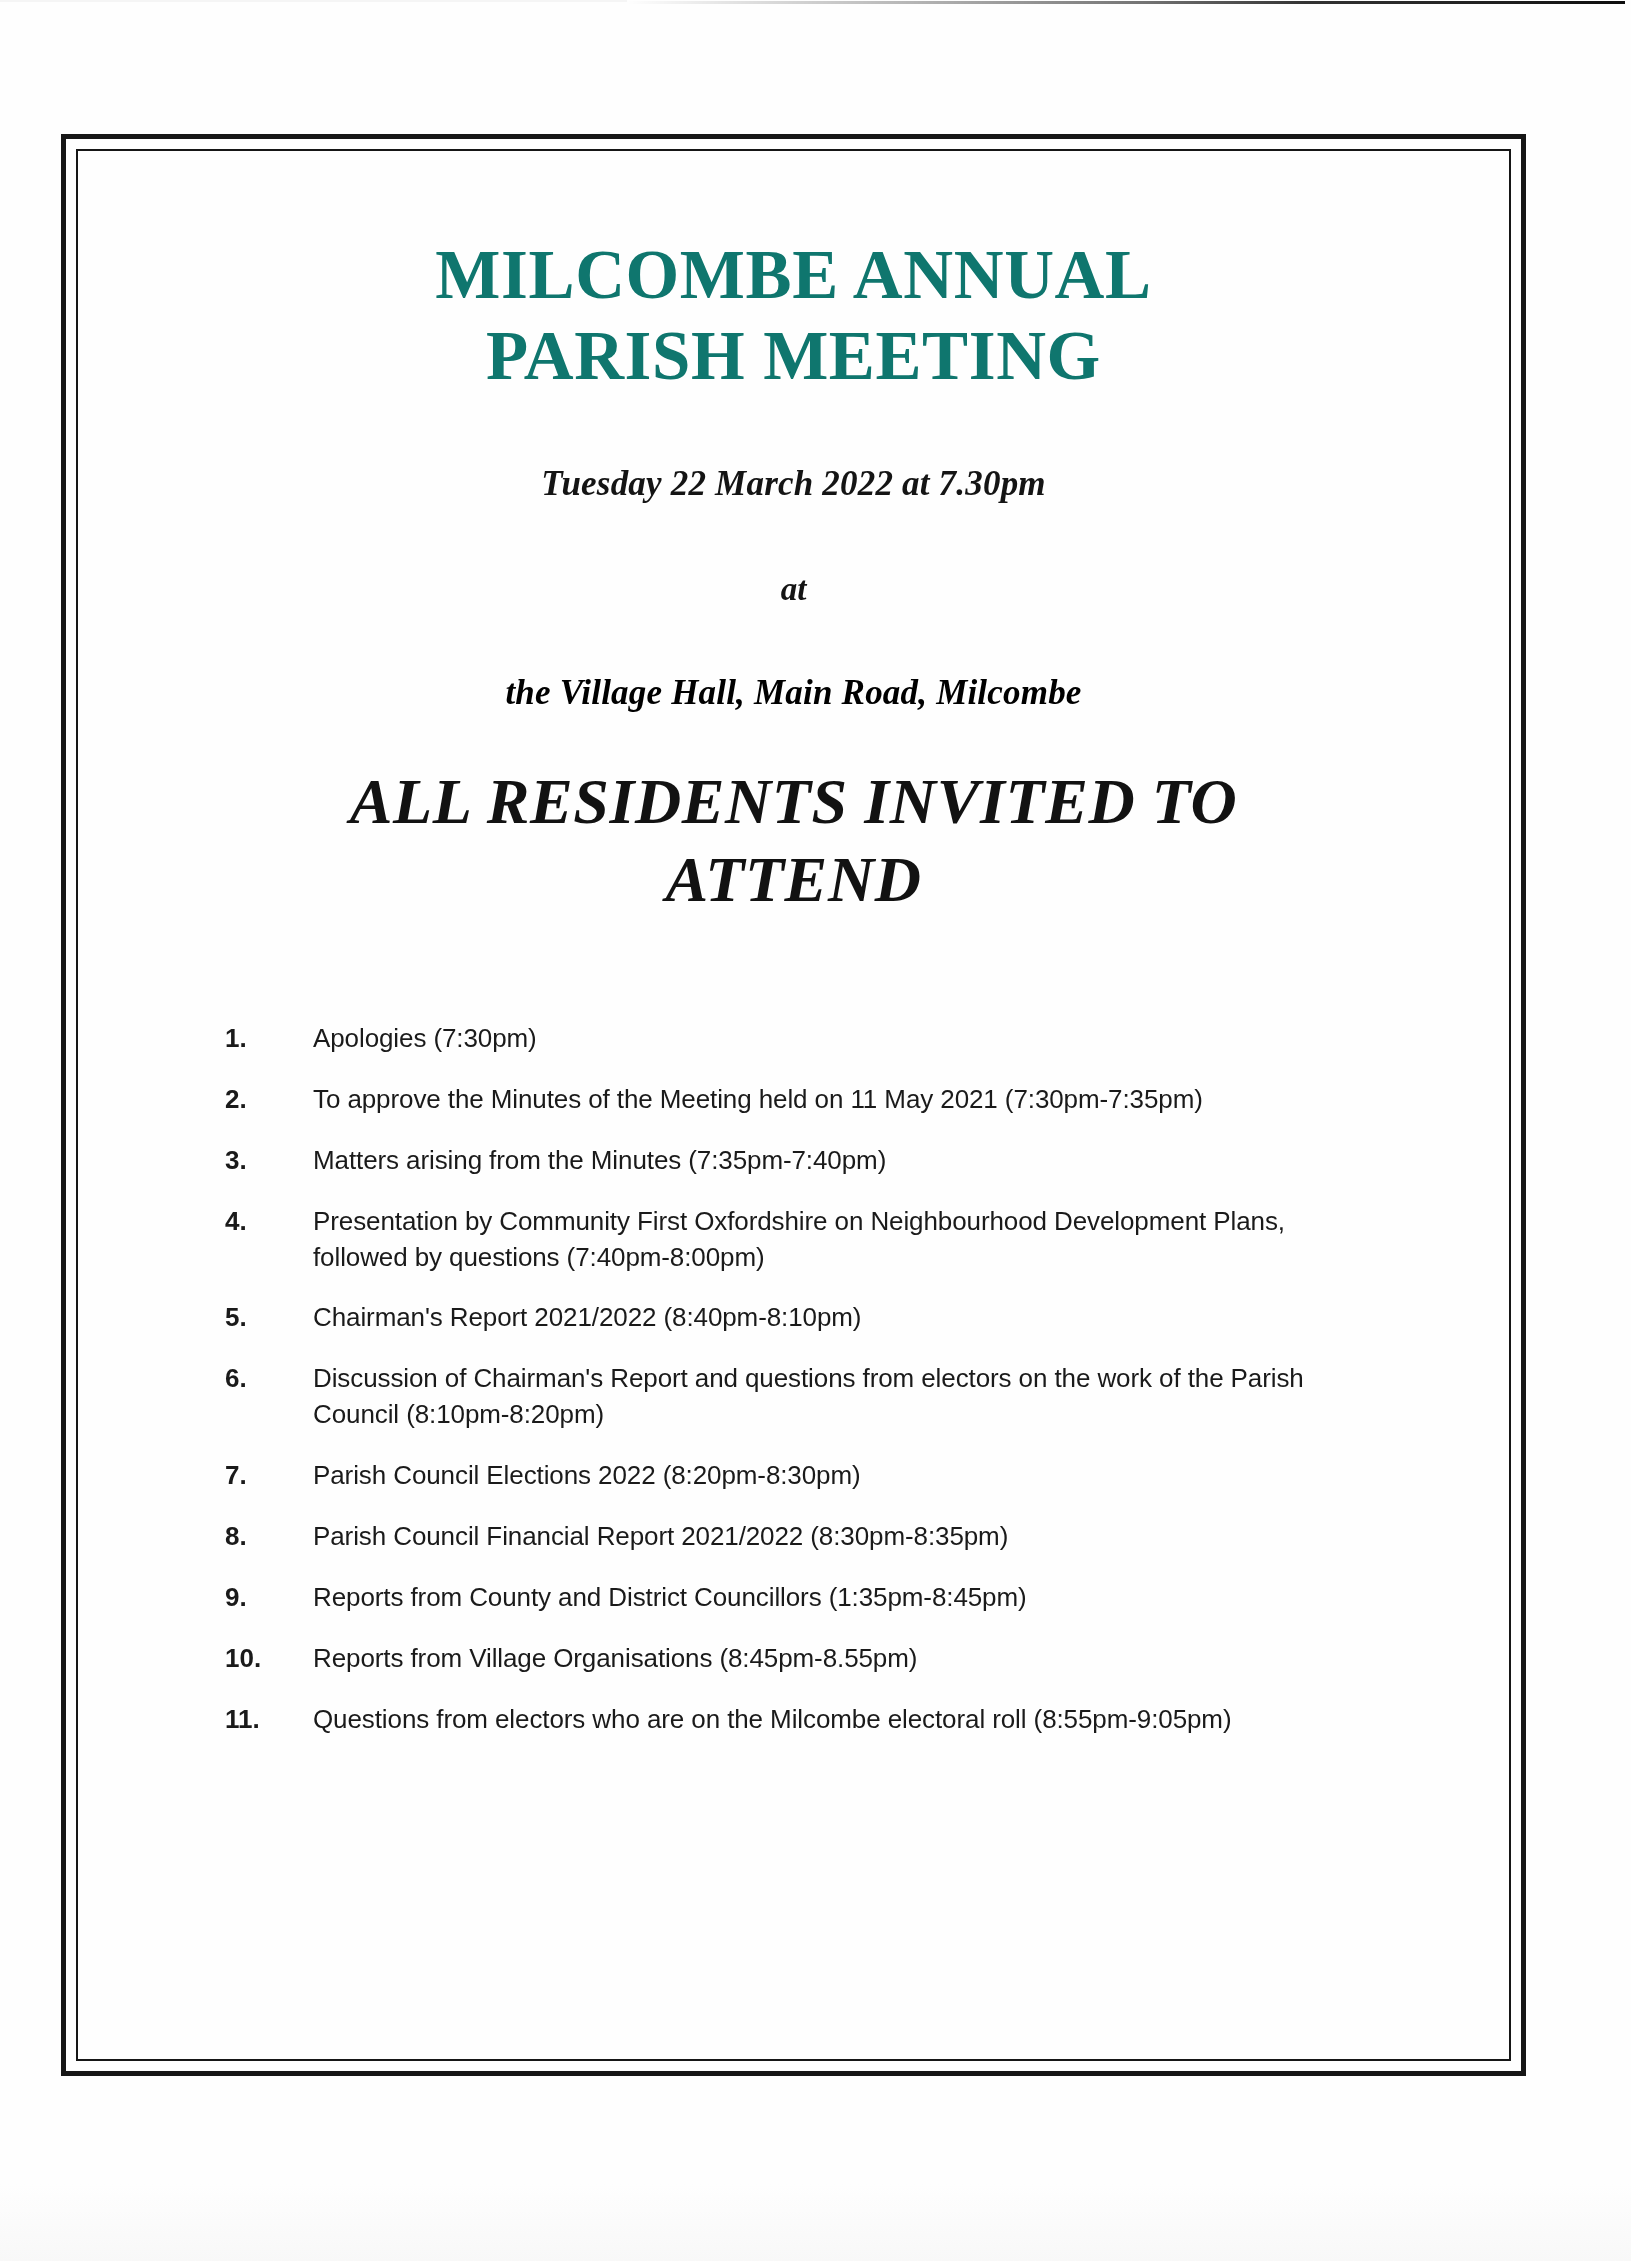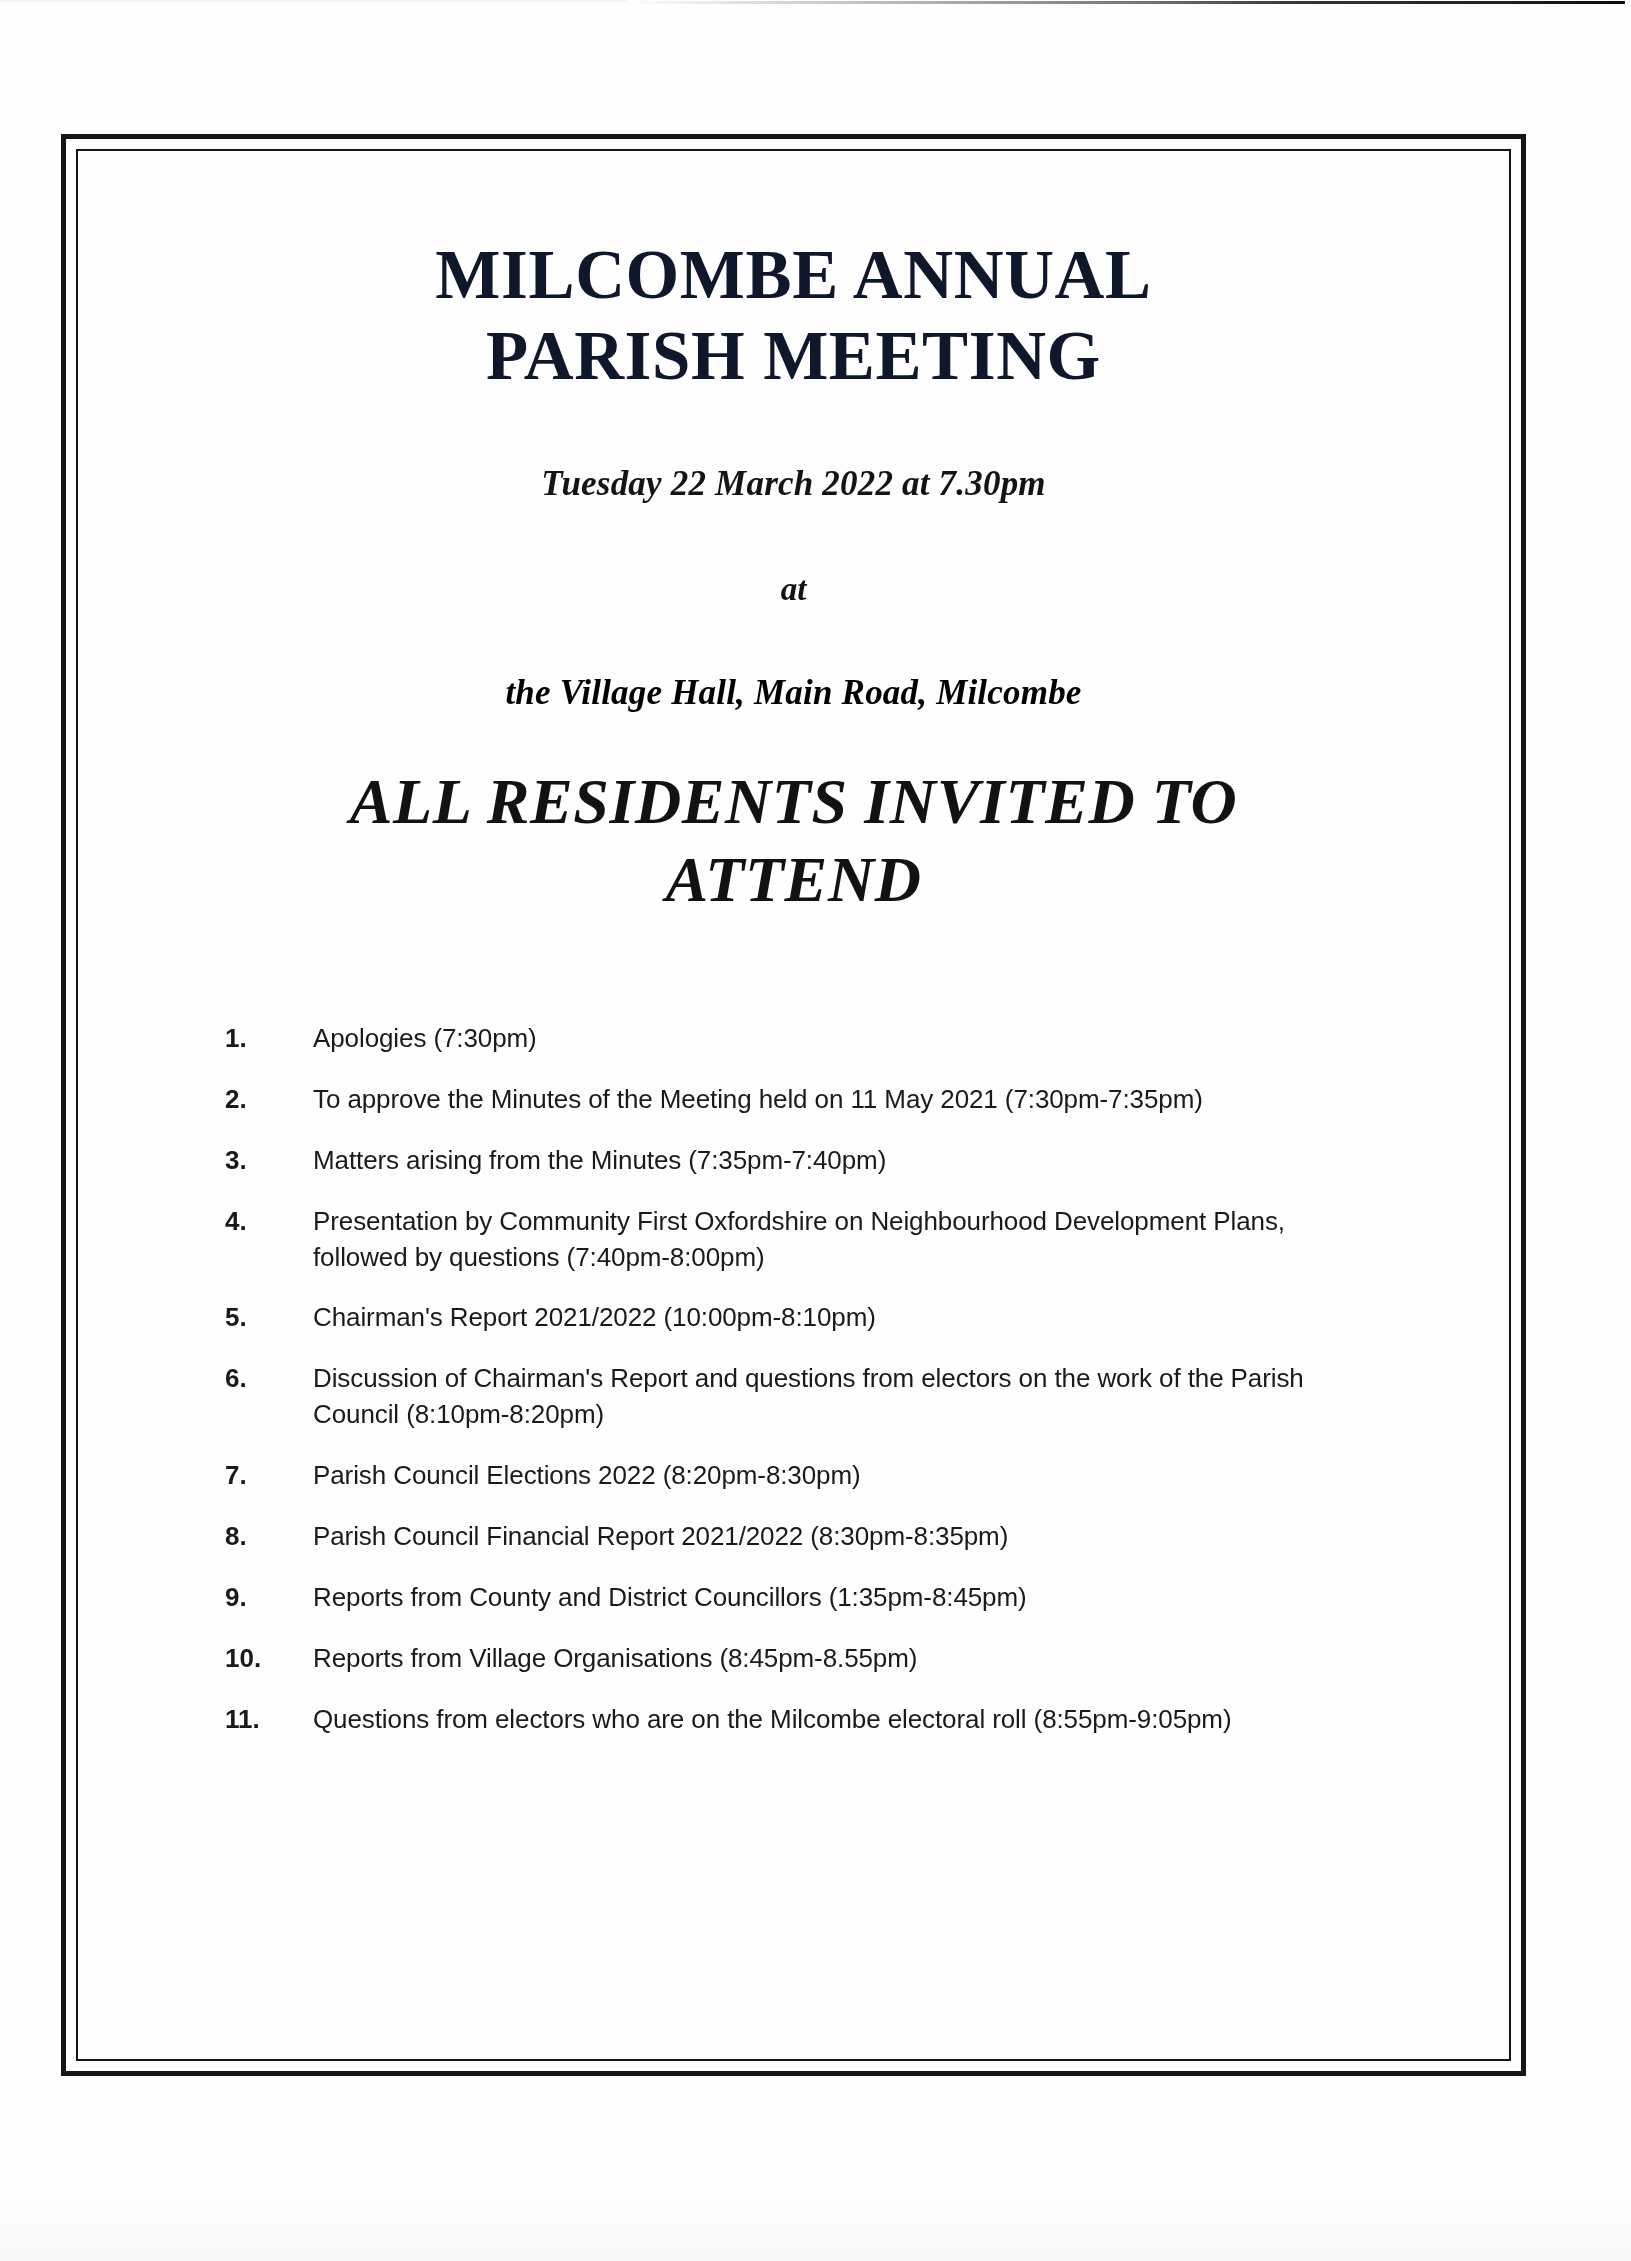--- a/index.html
+++ b/index.html
@@ -87,21 +87,21 @@
     width: 1465px;
     text-align: center;
   }
 
   .doc-title {
     font-family: "Liberation Serif", serif;
     font-weight: bold;
     font-size: 69px;
     line-height: 1.18;
     letter-spacing: 0.6px;
-    color: #0f172a;
+    color: #0f766e;
     margin: 0;
     padding-top: 101px;
   }
   .doc-title .ln { display: block; }
 
   .meeting-when {
     font-family: "Liberation Serif", serif;
     font-weight: bold;
     font-style: italic;
     font-size: 35px;
@@ -226,21 +226,21 @@
         <span class="agenda-text">Matters arising from the Minutes (7:35pm-7:40pm)</span>
       </li>
 
       <li class="agenda-item">
         <span class="agenda-num">4.</span>
         <span class="agenda-text">Presentation by Community First Oxfordshire on Neighbourhood Development Plans, followed by questions (7:40pm-8:00pm)</span>
       </li>
 
       <li class="agenda-item">
         <span class="agenda-num">5.</span>
-        <span class="agenda-text">Chairman's Report 2021/2022 (10:00pm-8:10pm)</span>
+        <span class="agenda-text">Chairman's Report 2021/2022 (8:40pm-8:10pm)</span>
       </li>
 
       <li class="agenda-item">
         <span class="agenda-num">6.</span>
         <span class="agenda-text">Discussion of Chairman's Report and questions from electors on the work of the Parish Council (8:10pm-8:20pm)</span>
       </li>
 
       <li class="agenda-item">
         <span class="agenda-num">7.</span>
         <span class="agenda-text">Parish Council Elections 2022 (8:20pm-8:30pm)</span>

